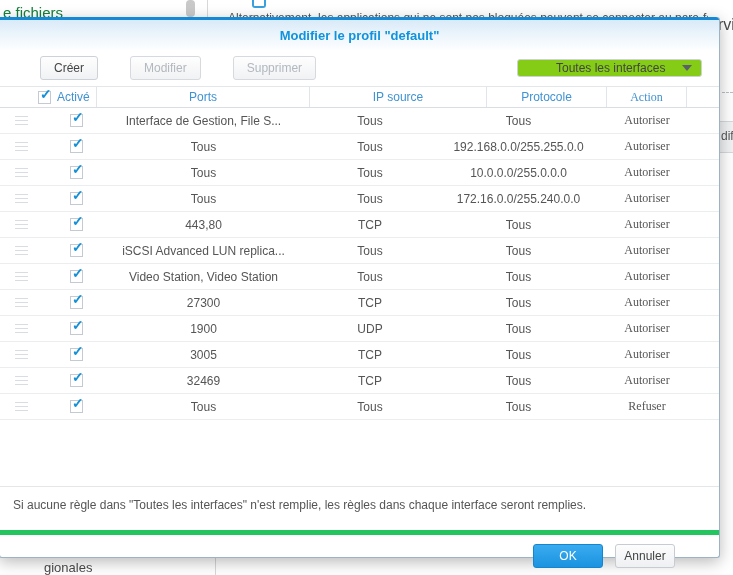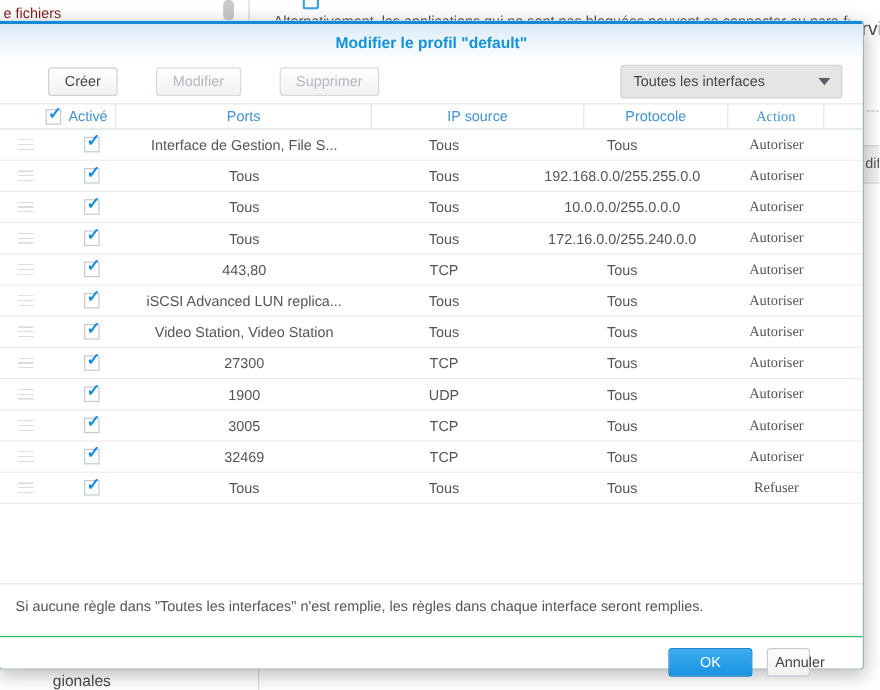--- a/index.html
+++ b/index.html
@@ -1,20 +1,20 @@
 <!DOCTYPE html>
 <html><head>
 <meta charset="utf-8">
 <style>
   html,body{margin:0;padding:0;background:#fff;}
   body{font-family:"Liberation Sans", sans-serif;}
   #stage{position:relative;width:733px;height:575px;overflow:hidden;background:#fff;}
 
   
-  .bg-text{position:absolute;color:#7f1d1d;font-size:12px;white-space:nowrap;}
+  .bg-text{position:absolute;color:#15803d;font-size:15px;white-space:nowrap;}
   .bg-scrollbar{position:absolute;left:186px;top:0;width:9px;height:17px;background:#c9c9c9;border-radius:4px;}
   .bg-vline-top{position:absolute;left:207px;top:0;width:1px;height:17px;background:#d8d8d8;}
   .bg-icon-frag{position:absolute;left:252px;top:0;width:10px;height:6px;border:2px solid #39a0e0;border-top:none;border-radius:0 0 3px 3px;}
   .bg-clipped{position:absolute;left:228px;top:11px;width:480px;height:8px;overflow:hidden;color:#555;font-size:12px;white-space:nowrap;}
   .bg-rvi{position:absolute;left:718px;top:16px;color:#4b4b4b;font-size:16px;}
   .bg-dash{position:absolute;left:722px;top:92px;width:11px;border-top:1px dashed #b9bfc6;}
   .bg-difi{position:absolute;left:719px;top:121px;width:14px;height:32px;background:#f1f2f4;border:1px solid #d5d9dd;border-right:none;color:#555;font-size:12px;padding:7px 0 0 1px;box-sizing:border-box;overflow:hidden;}
   .bg-gionales{position:absolute;left:0;top:560px;color:#4b4b4b;font-size:13px;margin-left:44px;}
   .bg-vline-bottom{position:absolute;left:215px;top:557px;width:1px;height:18px;background:#d8d8d8;}
 
@@ -25,22 +25,22 @@
   .titlebar{height:30px;border-top:3px solid #1588d6;border-radius:0 3px 0 0;
             background:linear-gradient(180deg,#d9eaf8 0%,#eef6fc 55%,#fdfeff 100%);
             display:flex;align-items:center;justify-content:center;}
   .title{color:#1193db;font-size:13px;font-weight:bold;}
 
   .toolbar{height:36px;display:flex;align-items:center;padding:0 17px 0 14px;box-sizing:border-box;}
   .tbtn{height:24px;padding:0 13px;margin-right:6px;border:1px solid #cdd2d8;border-radius:3px;
         background:linear-gradient(#fefefe,#f1f2f4);color:#444;font-size:12px;
         font-family:"Liberation Sans",sans-serif;cursor:pointer;margin-left:26px;}
   .tbtn.disabled{color:#b2b8be;border-color:#d6dade;}
-  .dropdown{margin-left:auto;width:185px;height:28px;border:1px solid #cdd2d8;border-radius:3px;
-            background:#e5e5e5;display:flex;align-items:center;box-sizing:border-box;cursor:pointer;}
+  .dropdown{margin-left:auto;width:185px;height:18px;border:1px solid #cdd2d8;border-radius:3px;
+            background:#84cc16;display:flex;align-items:center;box-sizing:border-box;cursor:pointer;padding-left:28px;}
   .dropdown .dd-label{flex:1;padding-left:10px;font-size:12px;color:#444;}
   .dd-arrow{width:0;height:0;border-left:5px solid transparent;border-right:5px solid transparent;
             border-top:6px solid #5a6168;margin-right:9px;}
 
   
   .ghead{height:22px;border-top:1px solid #e4e7ea;border-bottom:1px solid #d9dee3;
          display:flex;box-sizing:border-box;color:#4092d2;font-size:12px;}
   .hcell{display:flex;align-items:center;justify-content:center;height:100%;
          border-right:1px solid #e1e5e9;box-sizing:border-box;}
   .hcell.c-gutter{border-right:none;}
@@ -60,25 +60,25 @@
   .checkbox{width:13px;height:13px;border:1px solid #c3cad1;background:#fff;display:inline-block;
             position:relative;box-sizing:border-box;flex:none;}
   .check{position:absolute;left:1px;top:-5px;font-size:14px;font-weight:bold;color:#1590d8;line-height:1;}
   .row .checkbox{position:absolute;left:70px;top:6px;}
   .drag-handle{position:absolute;left:15px;top:8px;width:13px;height:9px;
                background:repeating-linear-gradient(to bottom,#d9dde1 0 1px,transparent 1px 4px);}
 
   .gspacer{height:66px;}
   .note{height:44px;border-top:1px solid #e4e7ea;box-sizing:border-box;
         padding:11px 14px 0 13px;font-size:12px;color:#555;}
-  .btnbar{height:39px;border-top:1px solid #22c55e;box-sizing:border-box;display:flex;
+  .btnbar{height:39px;border-top:5px solid #22c55e;box-sizing:border-box;display:flex;
           justify-content:flex-end;align-items:flex-start;padding:9px 44px 0 0;gap:12px;}
   .btn-ok{width:70px;height:24px;border:1px solid #1585cd;border-radius:3px;color:#fff;font-size:12px;
           background:linear-gradient(#3aabf0,#1b93e0);cursor:pointer;font-family:"Liberation Sans",sans-serif;}
-  .btn-cancel{width:36px;height:24px;border:1px solid #c6ccd2;border-radius:3px;color:#444;font-size:12px;
+  .btn-cancel{width:60px;height:24px;border:1px solid #c6ccd2;border-radius:3px;color:#444;font-size:12px;
           background:linear-gradient(#fdfdfd,#eef0f2);cursor:pointer;font-family:"Liberation Sans",sans-serif;}
 </style>
 </head>
 <body>
 
 <div id="stage">
 
   <div class="bg-text" style="left:3px;top:4px;">e fichiers</div>
   <div class="bg-scrollbar"></div>
   <div class="bg-vline-top"></div>

